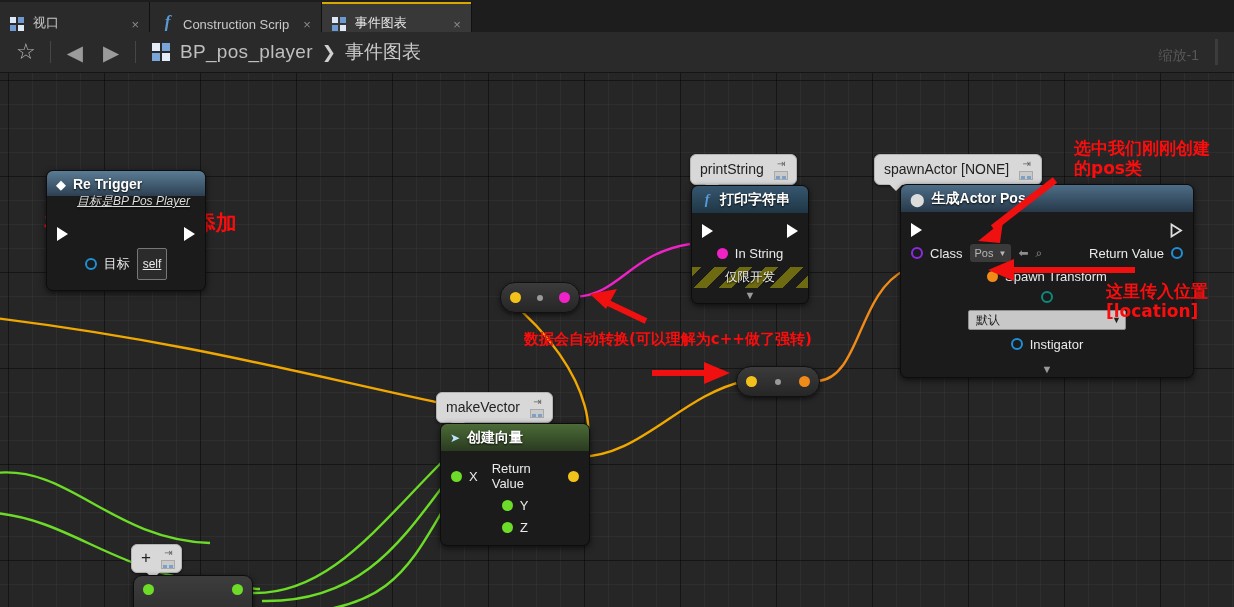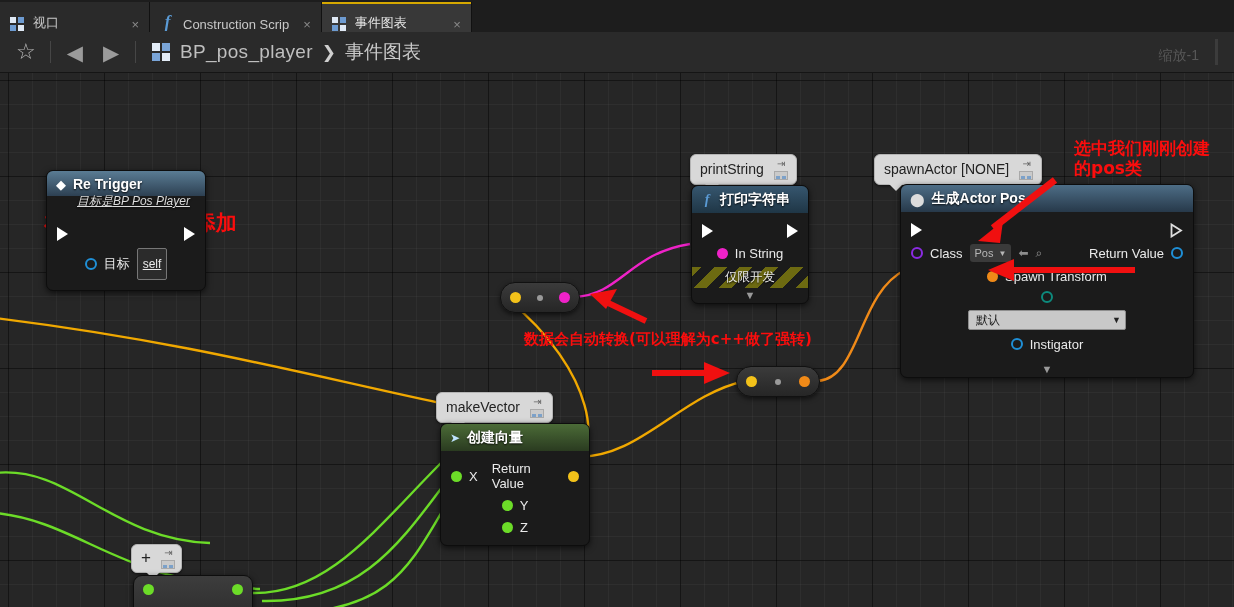--- a/index.html
+++ b/index.html
@@ -384,20 +384,24 @@
       <span class="dot green"></span>
     </div>
     <div style="text-align:center;color:#9a9a9a;font-size:20px;margin-top:-2px;">+</div>
   </div>
 
   <div class="ann" style="left:1074px; top:66px; font-size:17px;">
     <div>选中我们刚刚创建</div>
     <div>的pos类</div>
   </div>
 
+  <div class="ann" style="left:1106px; top:209px; font-size:17px;">
+    <div>这里传入位置</div>
+    <div>[location]</div>
+  </div>
 
   <div class="ann" style="left:524px; top:258px; font-size:15px;">数据会自动转换(可以理解为c++做了强转)</div>
 
   <svg style="position:absolute;left:0;top:0;width:1234px;height:534px;pointer-events:none;">
 
     <g>
       <path d="M1055 107 L993 155" stroke="#f01010" stroke-width="7" fill="none"></path>
       <path d="M978 168 L1003 148 L1000 170 Z" fill="#f01010"></path>
     </g>
 

